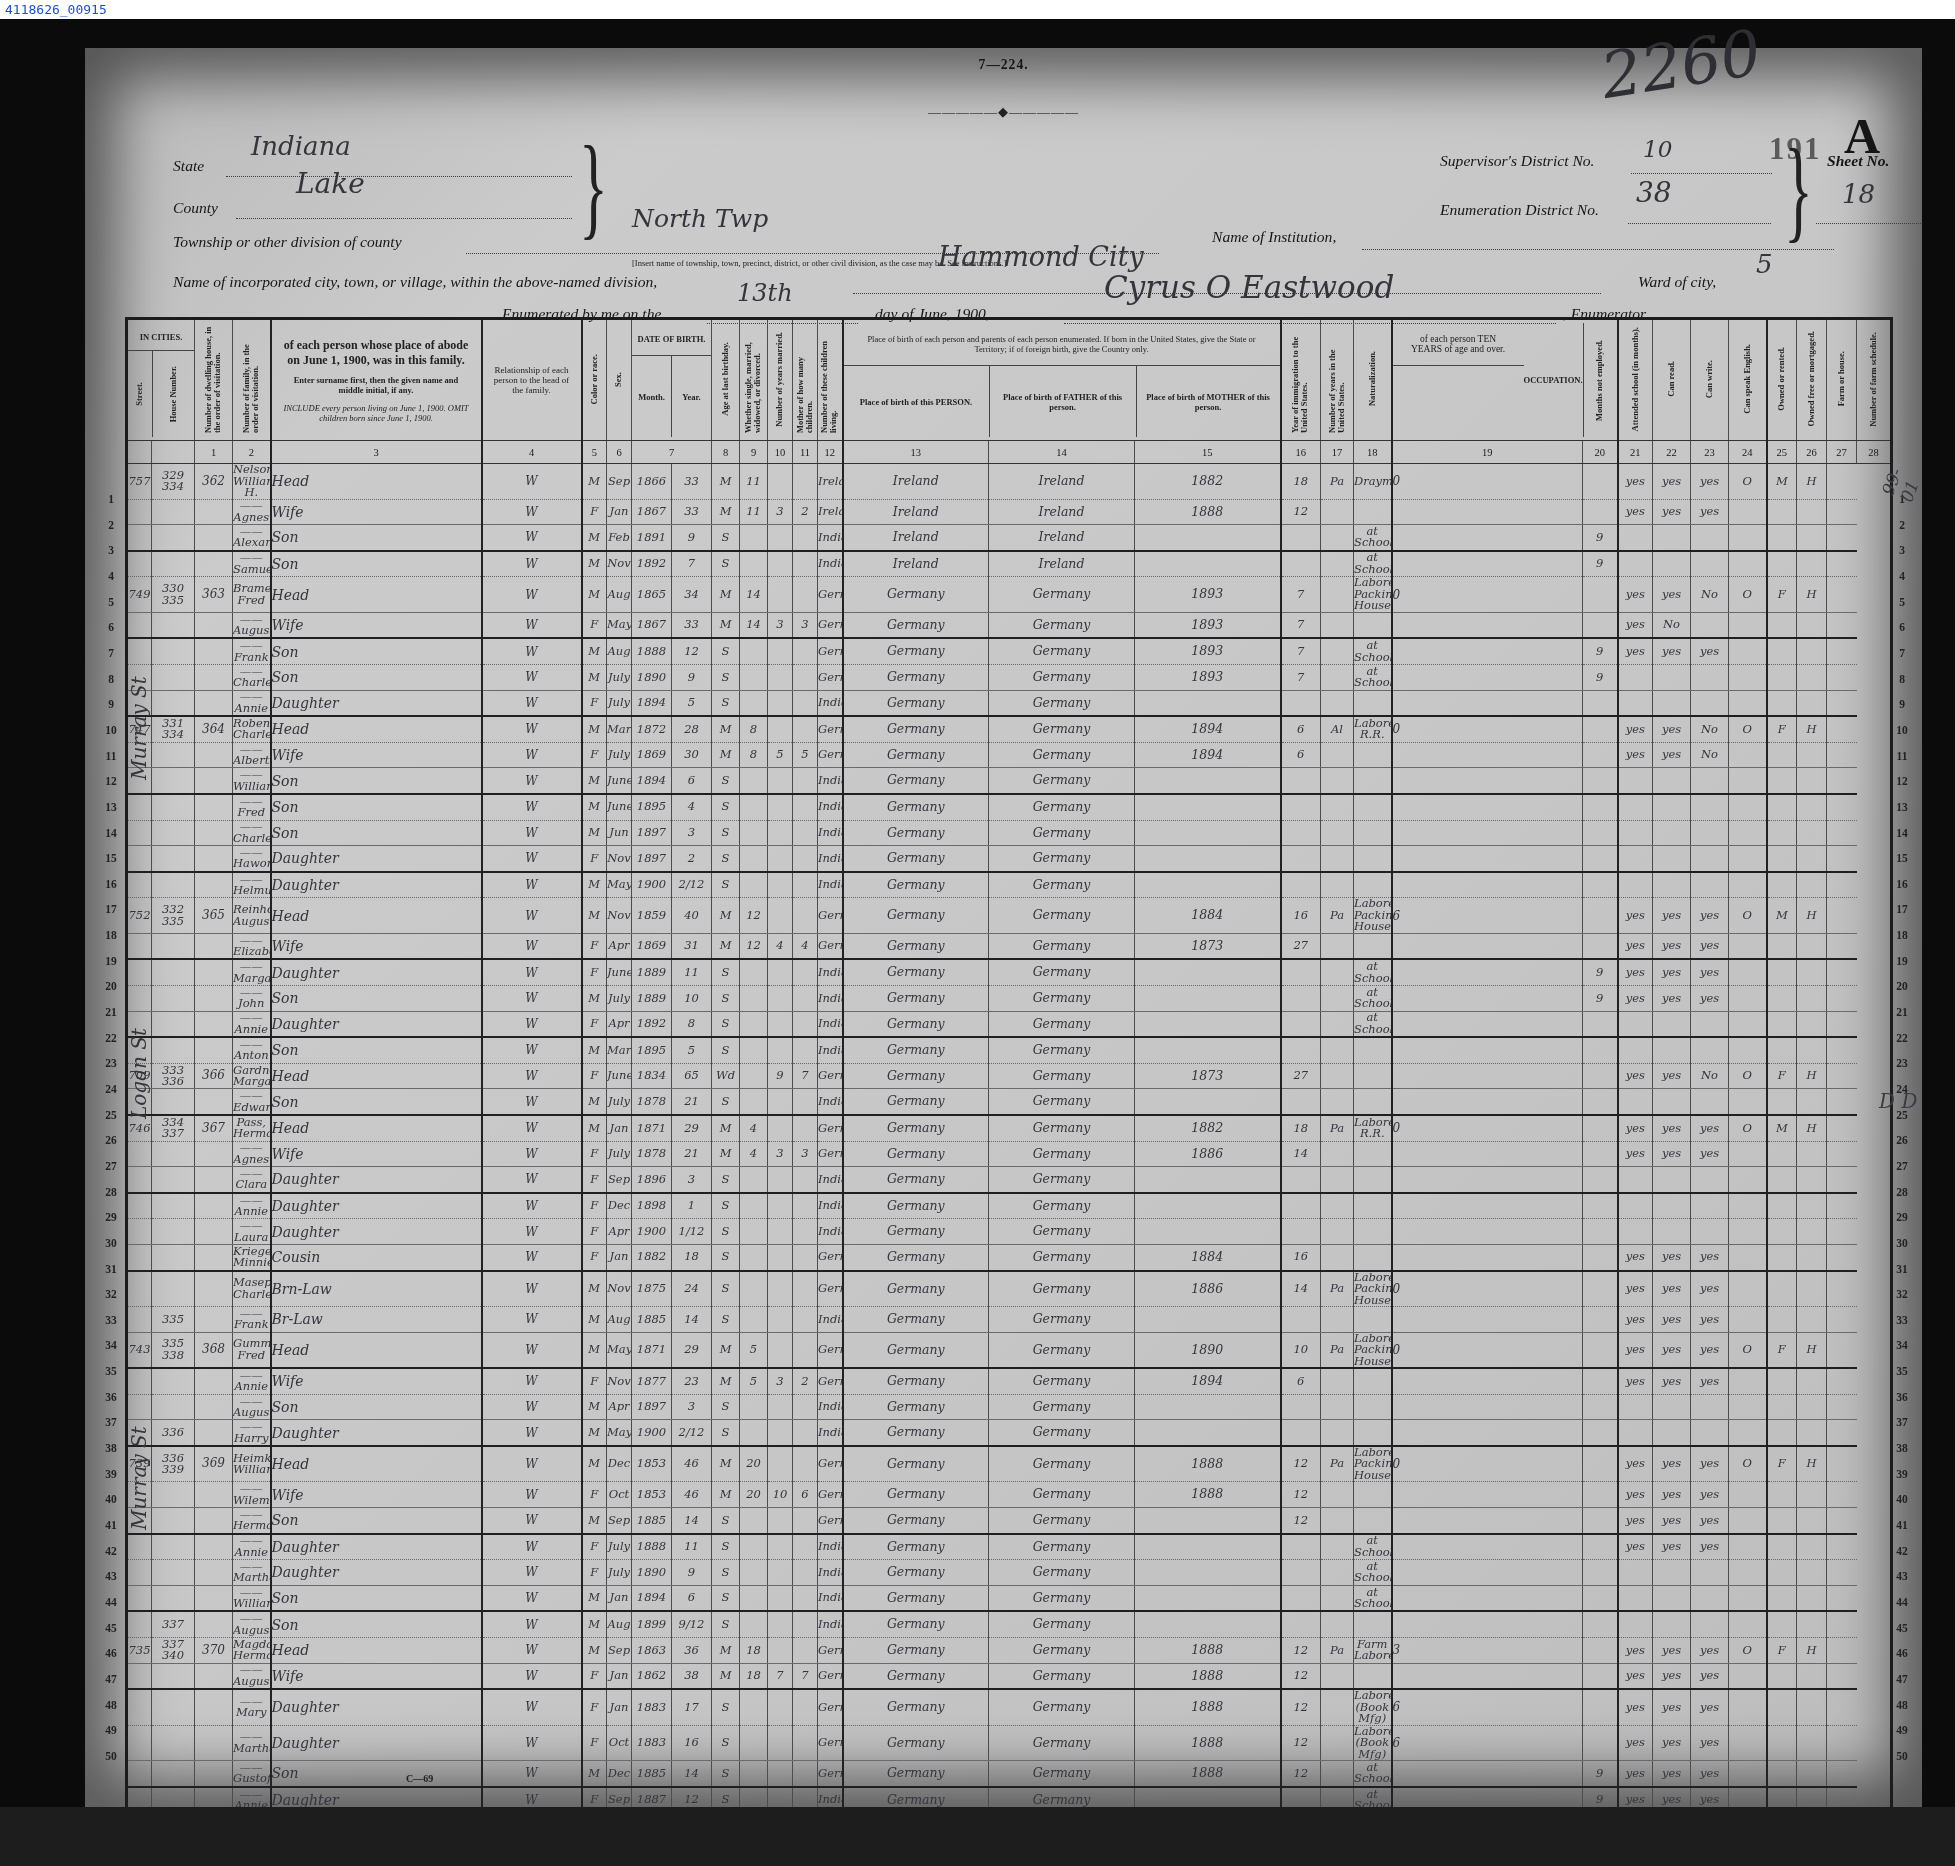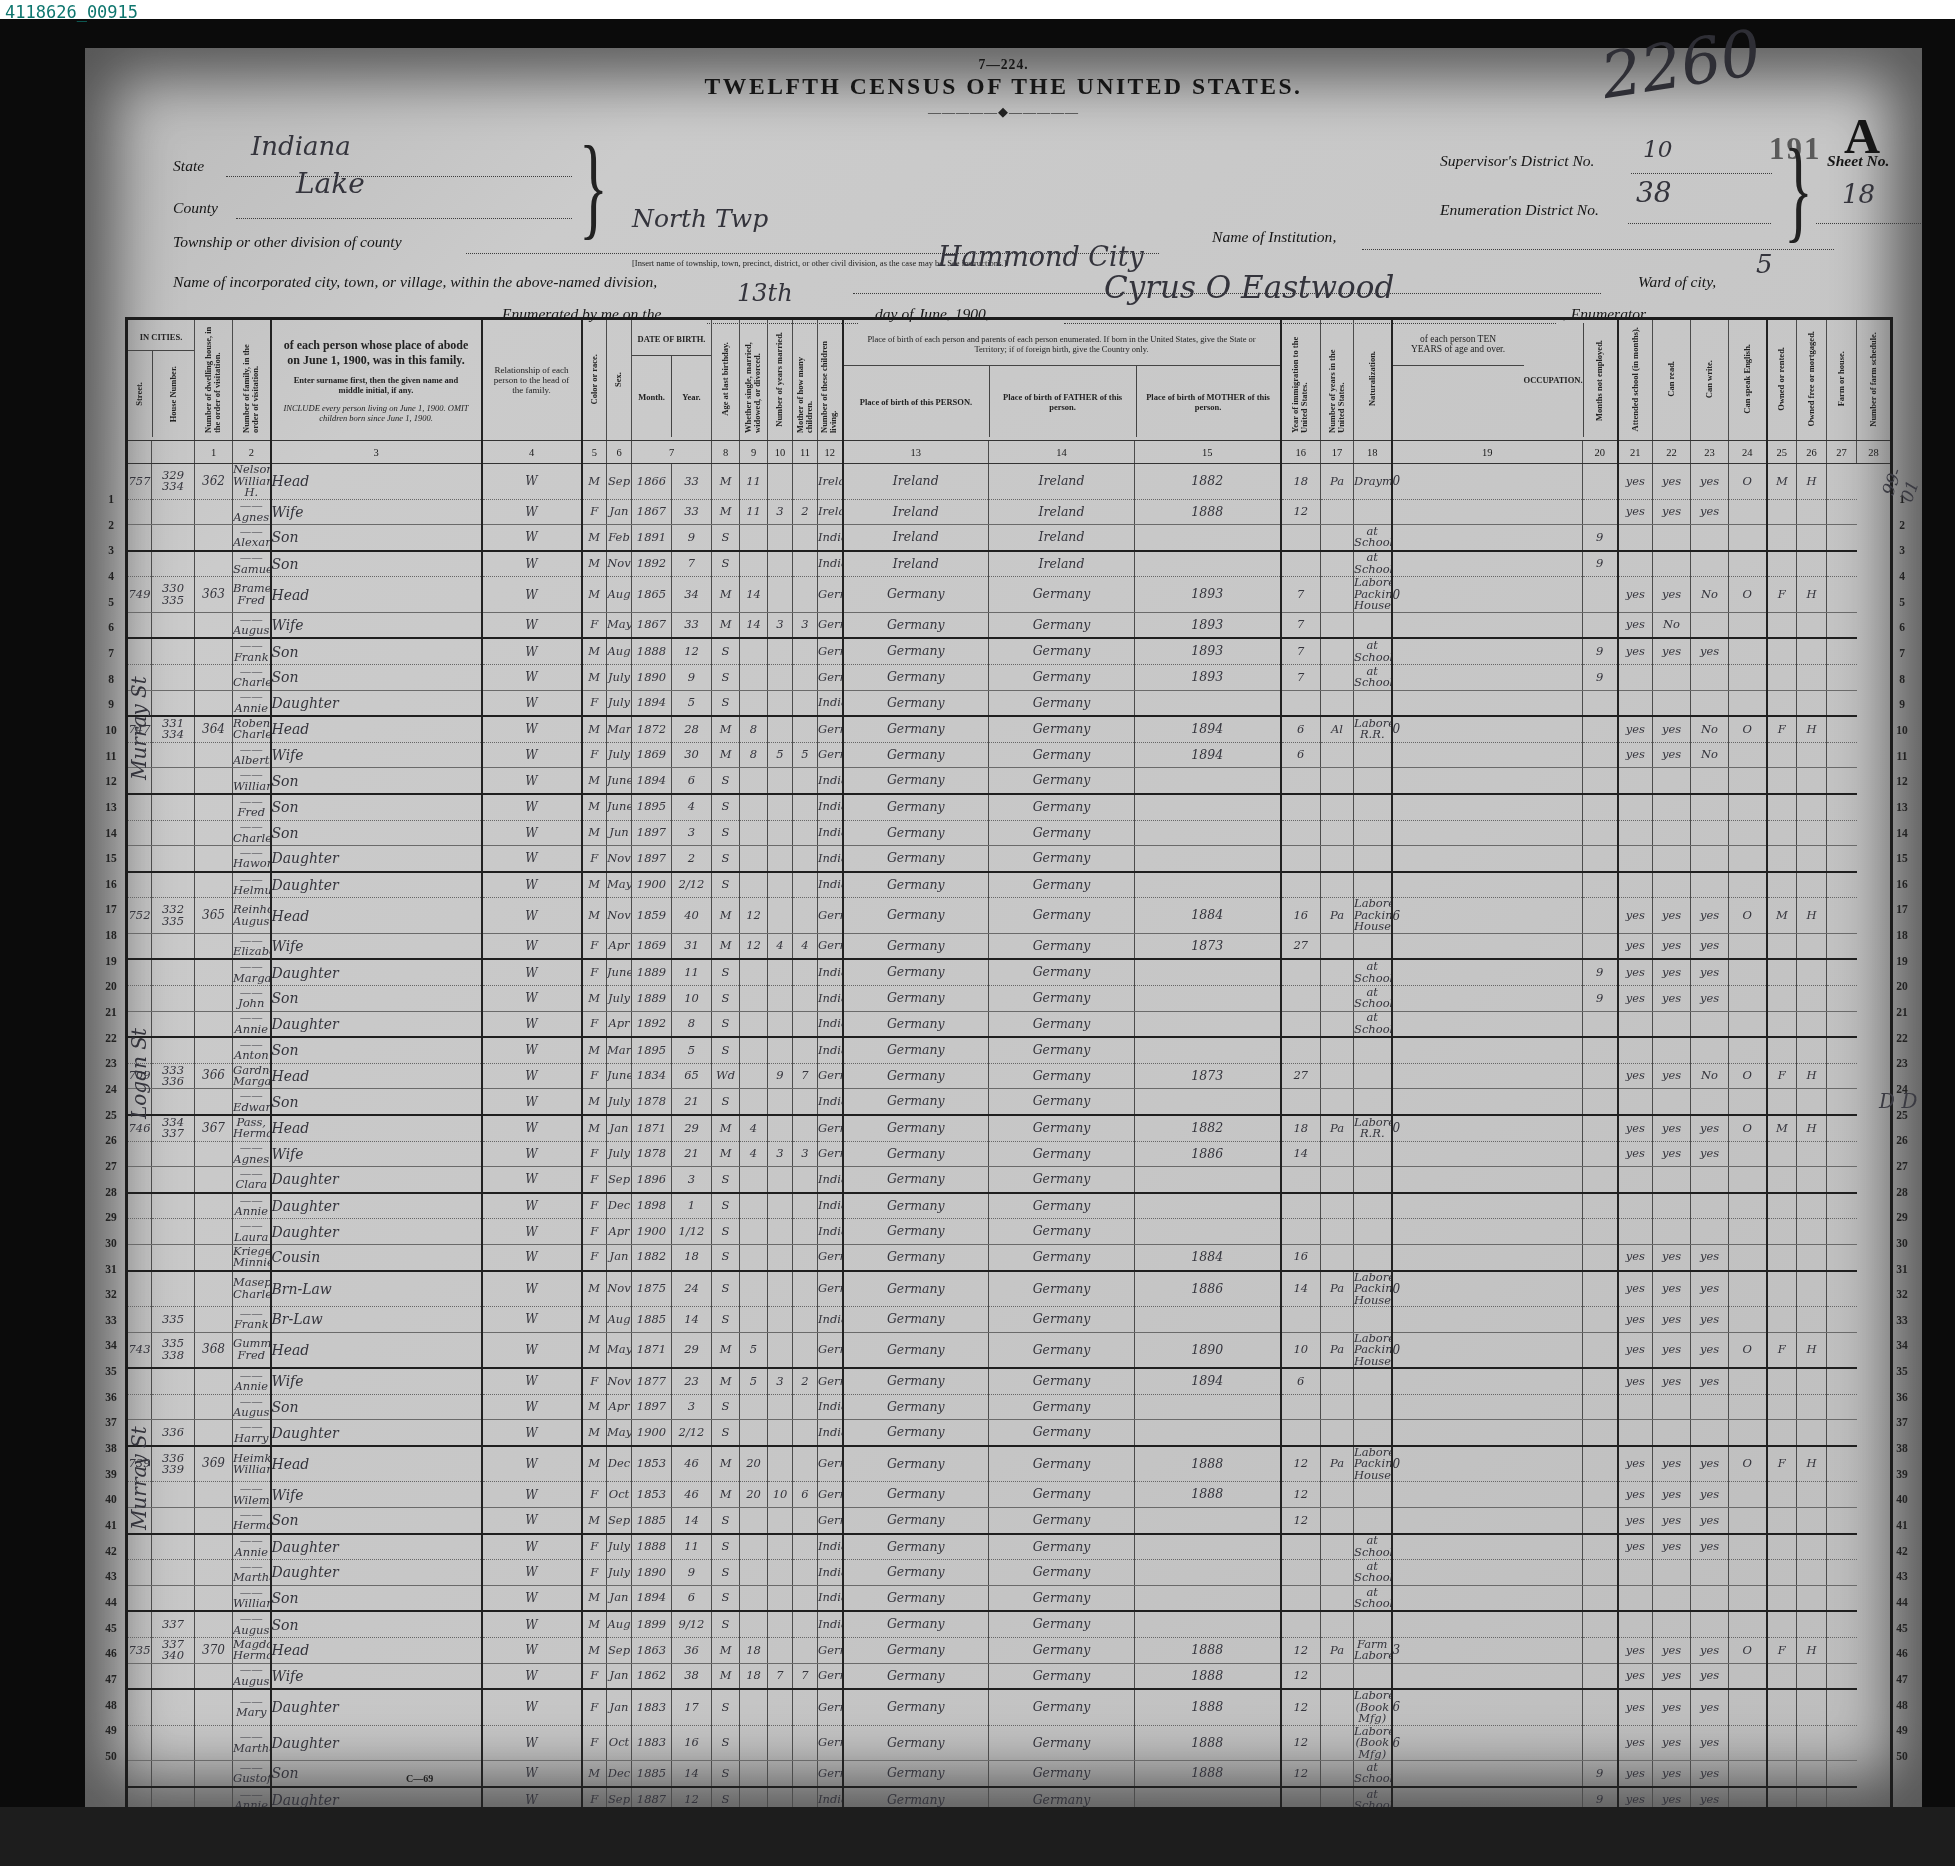--- a/index.html
+++ b/index.html
@@ -1,20 +1,20 @@
 <!DOCTYPE html>
 <html style="font-size:8px"><head>
 <meta charset="utf-8">
 <style>
   html,body{margin:0;padding:0;background:#000;}
   #stage{position:relative;width:1955px;height:1867px;background:#0b0b0b;overflow:hidden;
          font-family:"Liberation Serif",serif;color:#1a1a1a;}
   #topstrip{position:absolute;left:0;top:0;width:100%;height:19px;background:#fff;}
   #scanlabel{position:absolute;left:5px;top:2px;font-family:"DejaVu Sans Mono",monospace;
-             font-size:17px;color:#0f766e;}
+             font-size:13px;color:#1d4ed8;}
   
   #sheet{position:absolute;left:85px;top:48px;width:1837px;height:1759px;
          background:linear-gradient(135deg,#b9b9b9 0%,#cbcbcb 18%,#c6c6c6 60%,#bdbdbd 100%);
          box-shadow:0 0 60px 30px rgba(0,0,0,.55) inset;}
   #bottomband{position:absolute;left:0;top:1807px;width:100%;height:60px;background:#1d1d1d;}
   .printed{font-family:"Liberation Serif",serif;color:#161616;}
   .it{font-style:italic;}
   .hw{font-family:"DejaVu Serif",serif;font-style:italic;color:#34343c;}
   .abs{position:absolute;}
   .ctr{text-align:center;}
@@ -69,21 +69,20 @@
 <body>
 
 <div id="stage">
   <div id="topstrip">
     <span id="scanlabel">4118626_00915</span>
   </div>
 
   <div id="sheet">
 
     <div class="abs ctr printed" id="formno">7—224.</div>
-    <div class="abs ctr printed" id="title">TWELFTH CENSUS OF THE UNITED STATES.</div>
     <div class="abs ctr printed" id="orn">—————◆—————</div>
 
     <div class="abs hw" id="pencil2260">2260</div>
     <div class="abs printed" id="stamp191">191</div>
     <div class="abs printed" id="pageA">A</div>
 
     <div class="abs printed it flabel" style="left:88px;top:109px;">State</div>
     <div class="abs hw" style="left:166px;top:83px;font-size:26px;">Indiana</div>
     <div class="abs dot" style="left:141px;top:128px;width:346px;"></div>
     <div class="abs printed it flabel" style="left:88px;top:151px;">County</div>

